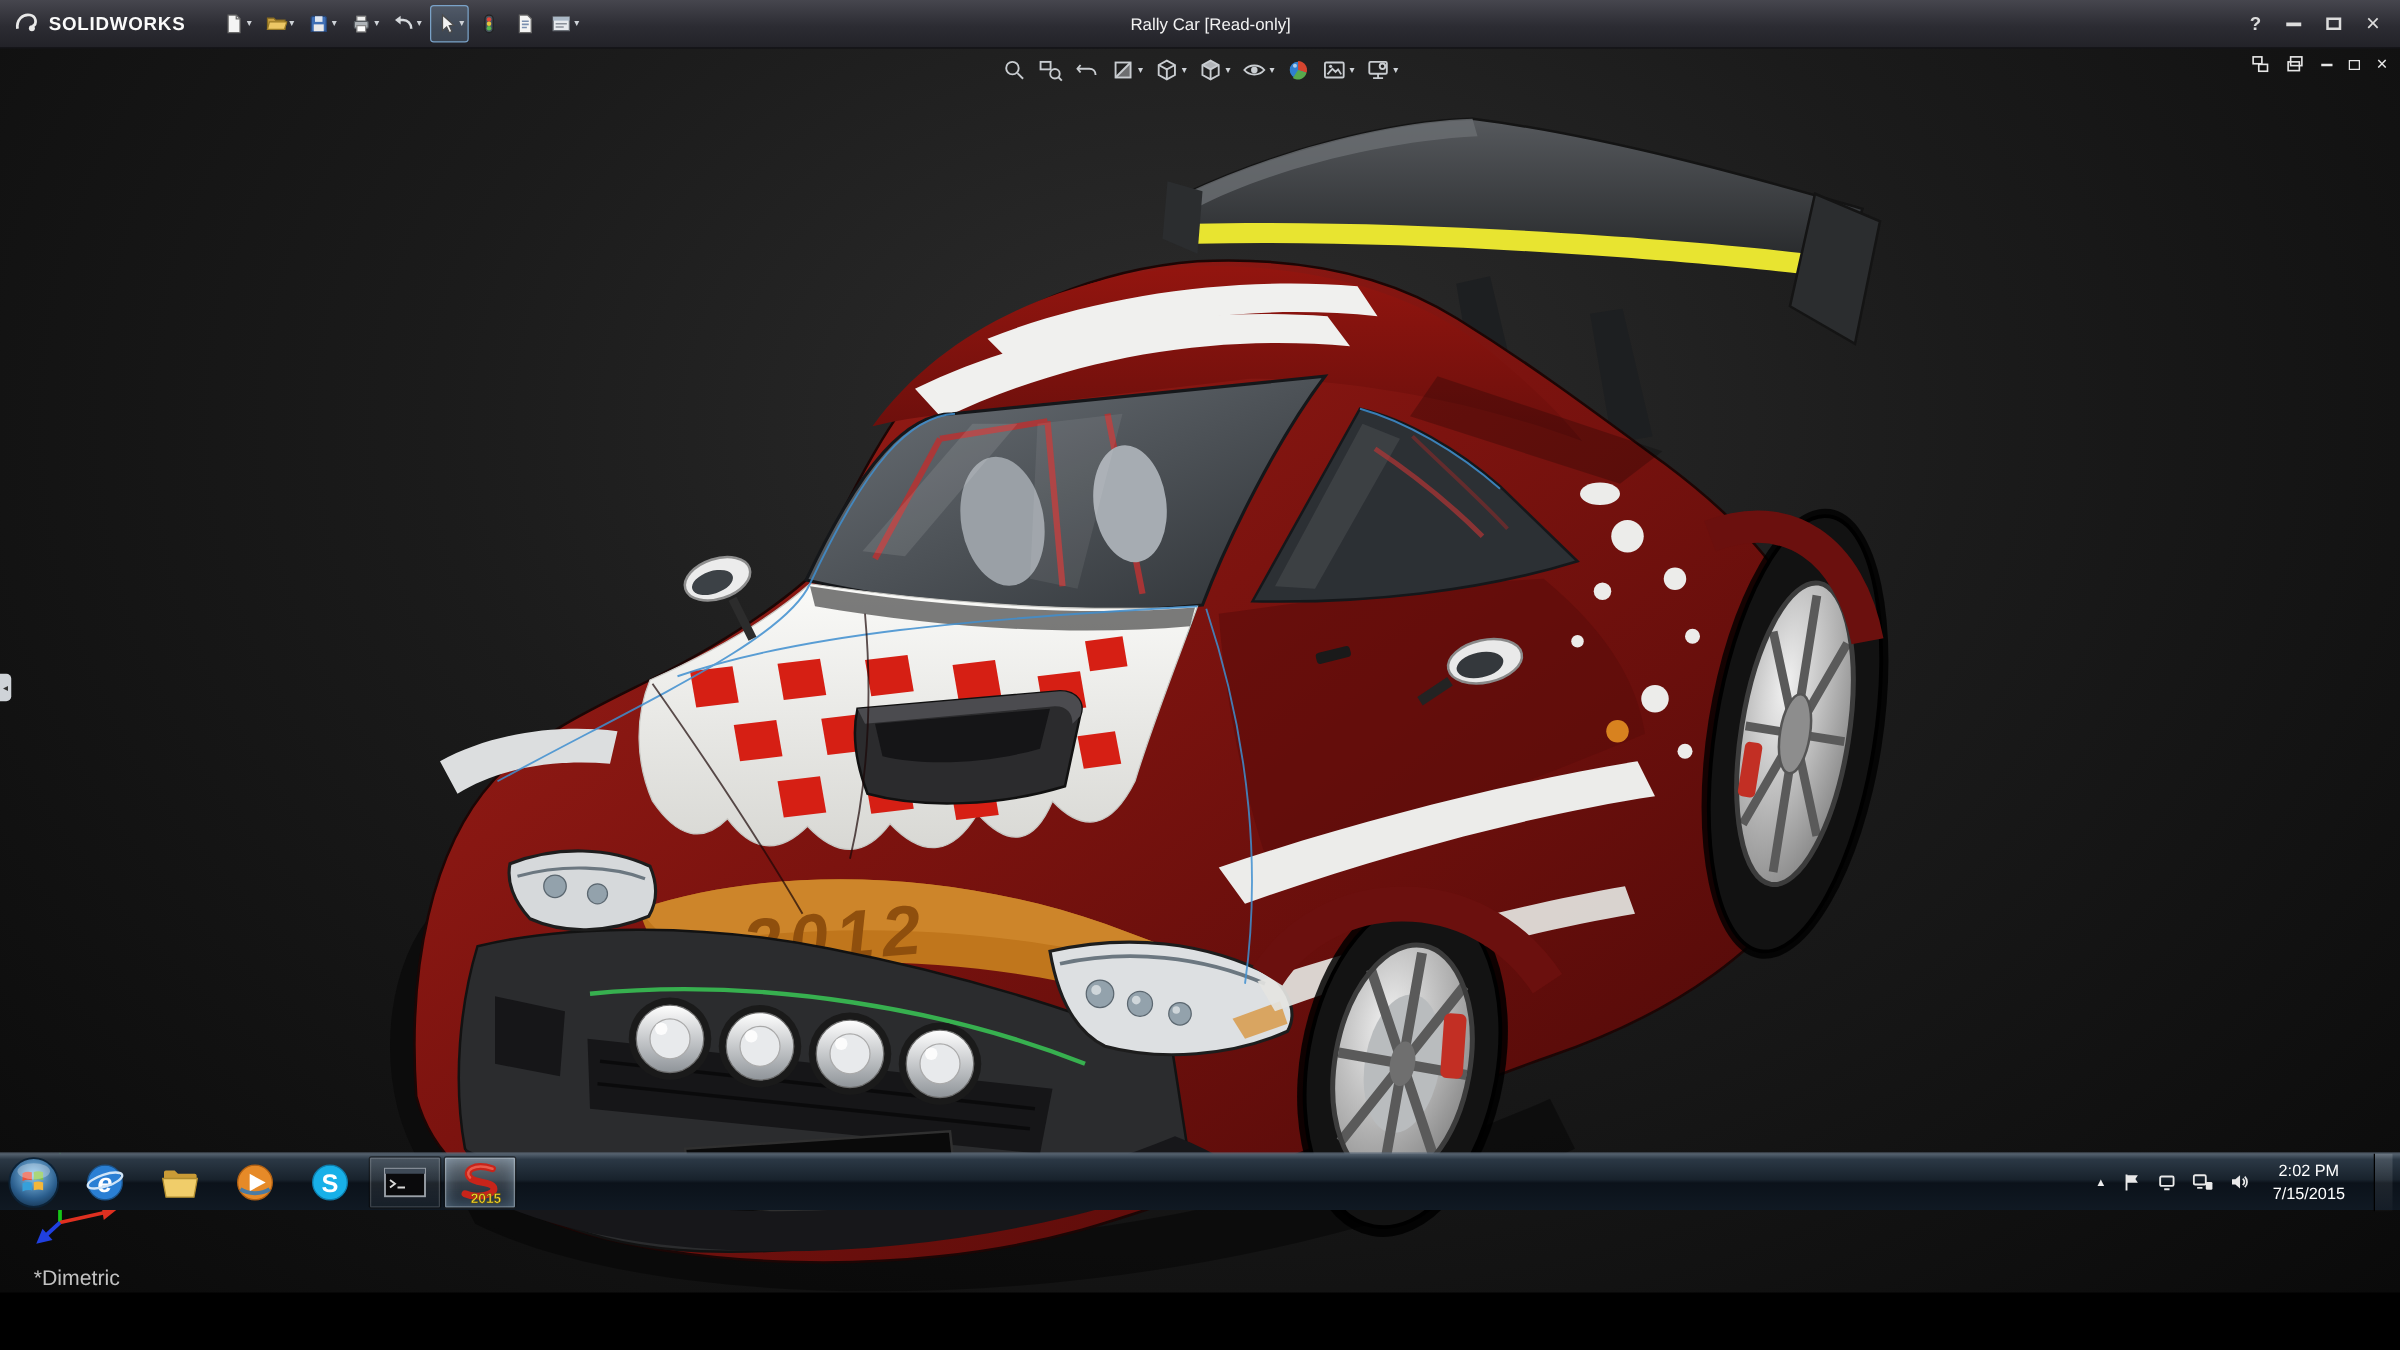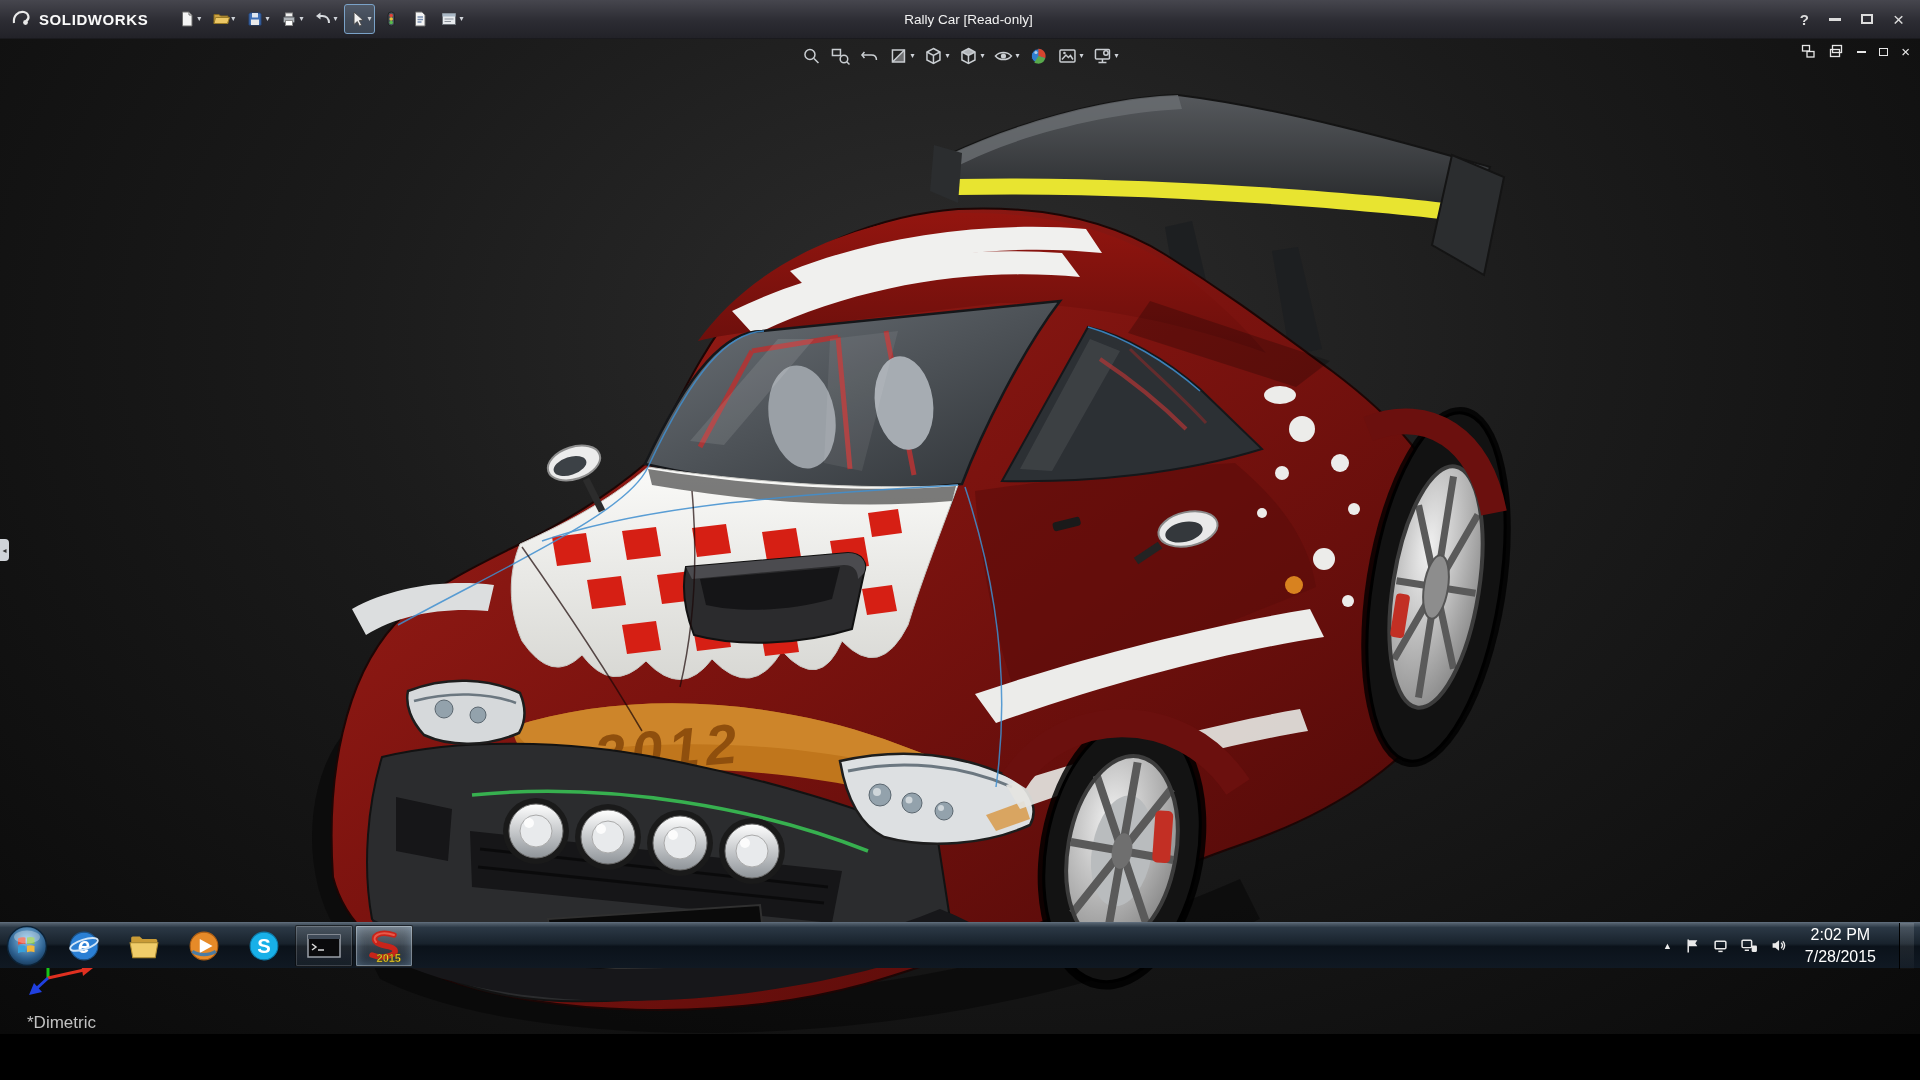--- a/index.html
+++ b/index.html
@@ -53,21 +53,21 @@
   .tb-slot{width:58px;height:42px;margin:0 1px;display:flex;align-items:center;
     justify-content:center;border-radius:2px;border:1px solid transparent;position:relative}
   .tb-slot.running{border:1px solid rgba(0,0,0,.55);
     background:linear-gradient(rgba(255,255,255,.14),rgba(255,255,255,.03));
     box-shadow:inset 0 0 0 1px rgba(255,255,255,.16)}
   .tb-slot.active{border:1px solid rgba(0,0,0,.6);
     background:linear-gradient(rgba(255,255,255,.30),rgba(140,190,240,.12));
     box-shadow:inset 0 0 12px rgba(190,225,255,.38), inset 0 0 0 1px rgba(255,255,255,.30)}
   .tray{margin-left:auto;display:flex;align-items:center;gap:13px;padding-right:6px;color:#ececec}
   .tray-chevron{font-size:9px;color:#ececec}
-  .clock{font-size:16px;line-height:1.35;text-align:center;color:#fff;padding:0 6px}
+  .clock{font-size:13px;line-height:1.35;text-align:center;color:#fff;padding:0 6px}
   .show-desktop{width:15px;height:46px;border-left:1px solid #000;
     background:linear-gradient(180deg,rgba(255,255,255,.14),rgba(255,255,255,.02));margin-left:4px}
   text{font-family:"Liberation Sans",sans-serif}
 </style>
 </head>
 <body>
 
 <div class="screen">
 
   <header class="titlebar">
@@ -584,18 +584,18 @@
         <rect x="1" y="2" width="9" height="7" rx="1" fill="none" stroke="#e9e9e9" stroke-width="1.4"></rect>
         <path d="M3.5,11.5 h4" stroke="#e9e9e9" stroke-width="1.4"></path>
         <rect x="10" y="7" width="5" height="6" rx="1" fill="#e9e9e9"></rect>
       </svg>
       <svg width="15" height="15" viewBox="0 0 14 14">
         <path d="M1.5,5 H4 L7.5,2 V12 L4,9 H1.5 Z" fill="#e9e9e9"></path>
         <path d="M9.5,4.5 C11,6 11,8 9.5,9.5 M11,3 C13.3,5.3 13.3,8.7 11,11" stroke="#e9e9e9" stroke-width="1.3" fill="none"></path>
       </svg>
       <div class="clock">
         <div>2:02 PM</div>
-        <div>7/28/2015</div>
+        <div>7/15/2015</div>
       </div>
       <div class="show-desktop"></div>
     </div>
   </footer>
 </div>
 
 </body></html>

